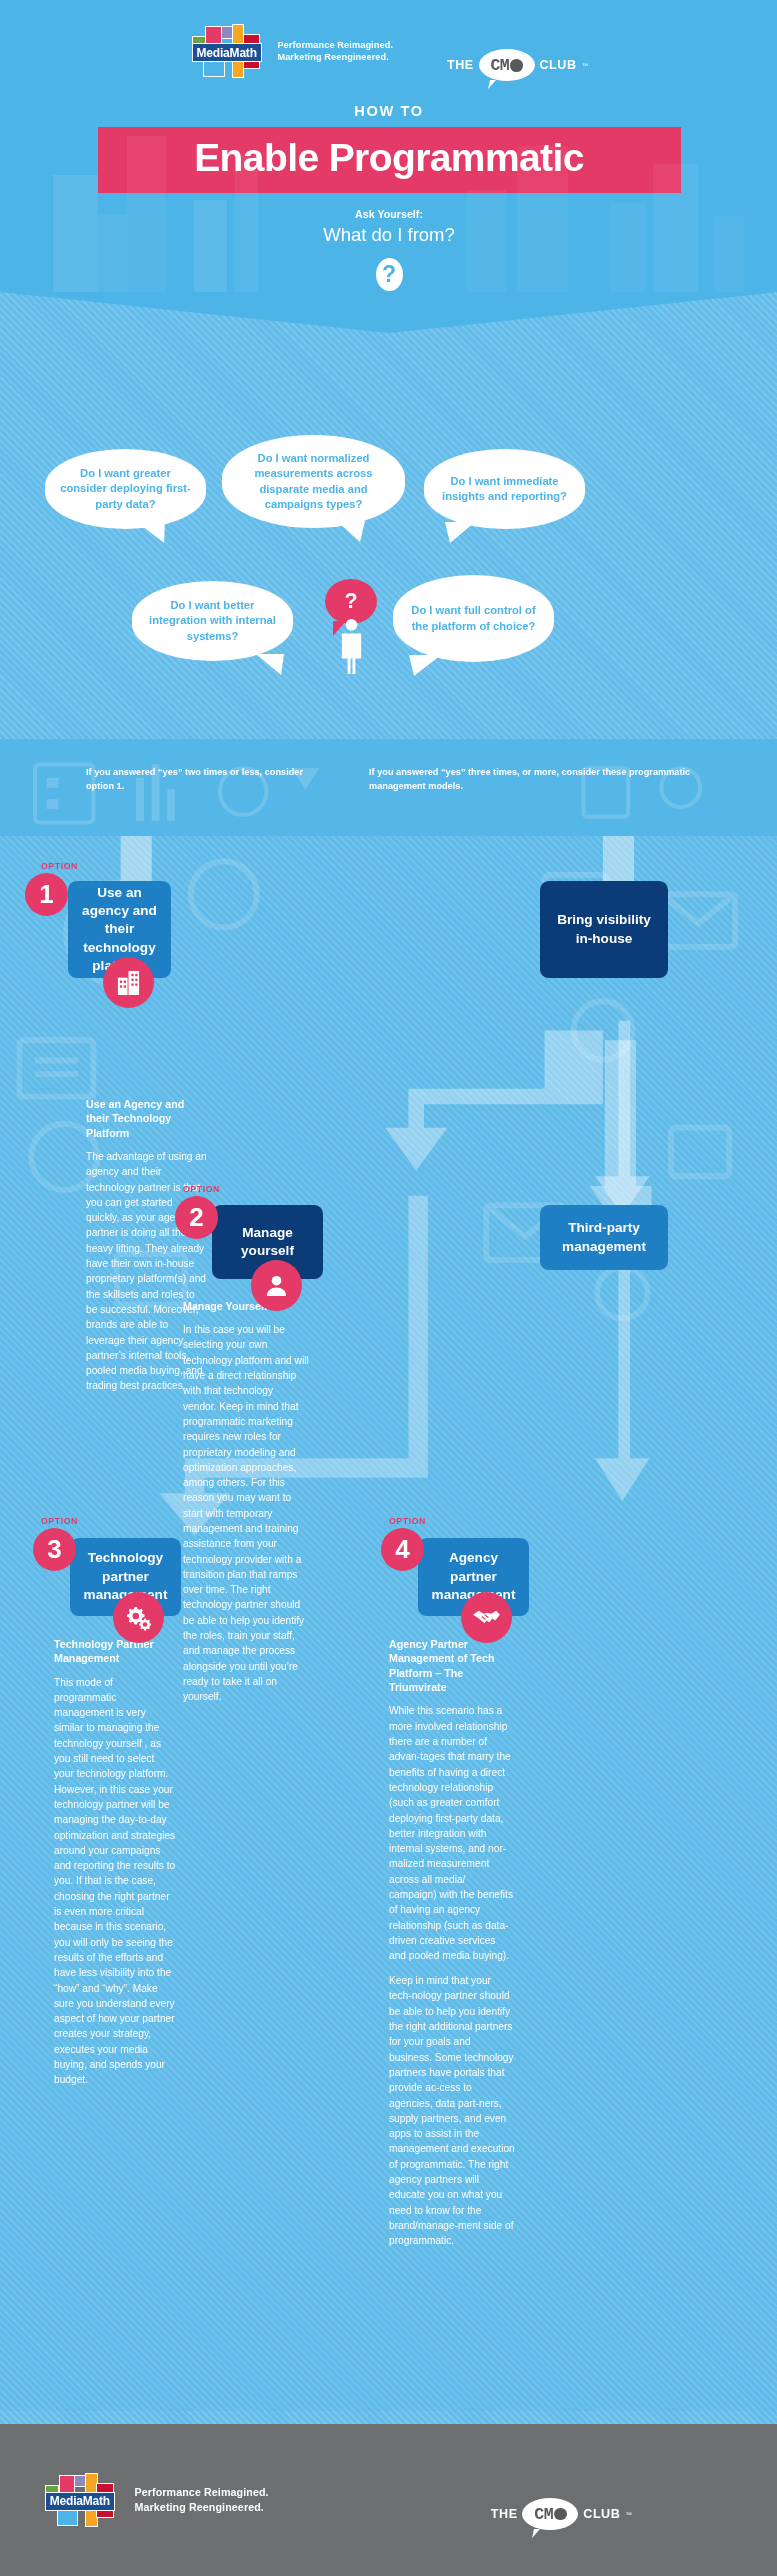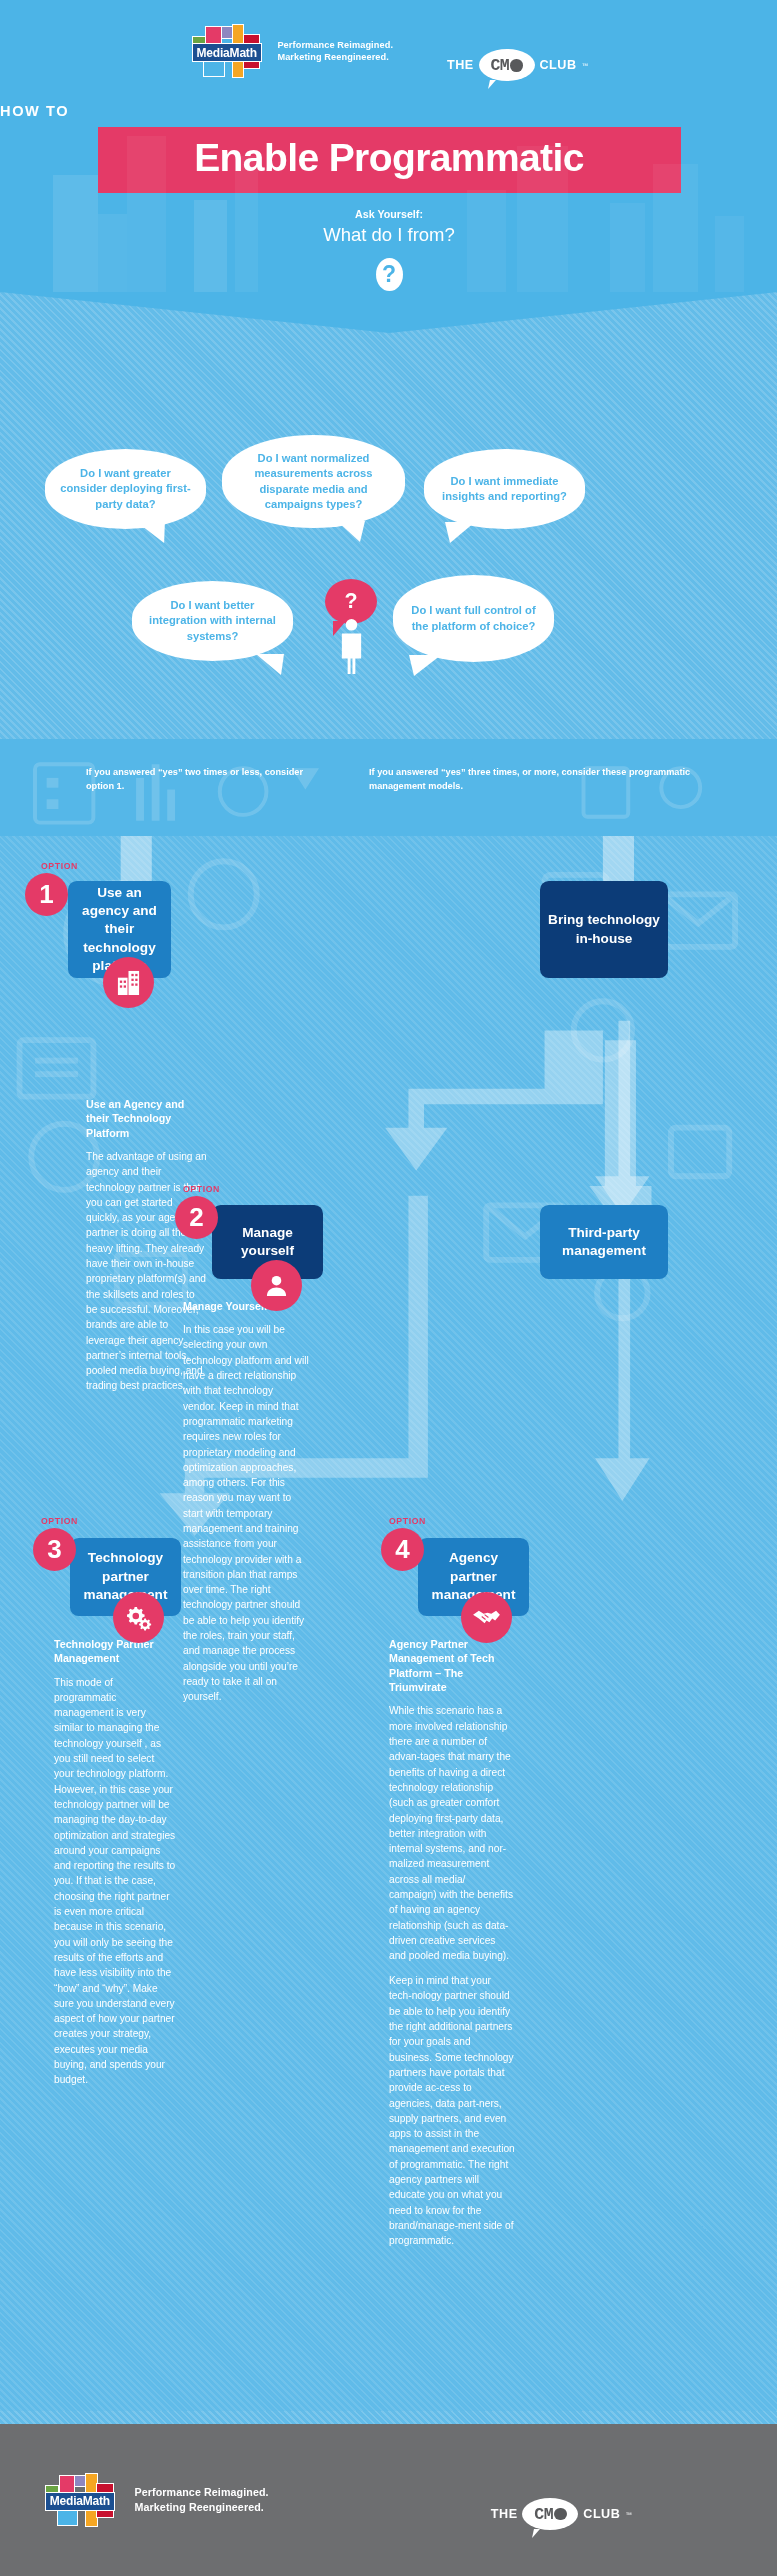--- a/index.html
+++ b/index.html
@@ -43,21 +43,21 @@
   .cmo-bubble::after {
     content:""; position:absolute; left:10.7px; bottom:-7.8px;
     border-left:6.8px solid #fff; border-bottom:9.7px solid transparent;
     transform:skewX(-12deg);
   }
   .cmo-o { display:inline-block; width:12.6px; height:12.6px; border-radius:50%;
            background:#58595b; margin-left:1px; }
   .cmo-club { font-size:12.6px; font-weight:bold; letter-spacing:0.5px; }
   .cmo-tm { font-size:6.8px; vertical-align:super; }
 
-  .howto { color:#fff; font-size:14.6px; font-weight:bold;
+  .howto { text-align:center; color:#fff; font-size:14.6px; font-weight:bold;
            letter-spacing:1.6px; margin-top:21.4px; }
   .title-band {
     margin:8.7px auto 0; width:583px; background:#e43a67;
     text-align:center; padding:8.7px 0 12.6px;
   }
   .title-band h1 { color:#fff; font-size:39px; font-weight:bold;
                    letter-spacing:-0.6px; }
   .ask { text-align:center; color:#fff; font-size:10.7px; font-weight:bold;
          margin-top:15.6px; }
   .want { text-align:center; color:#fff; font-size:18.5px; margin-top:3.9px;
@@ -326,41 +326,41 @@
         <rect x="16" y="4" width="2.4" height="2.4" fill="#e43a67"></rect>
         <rect x="20" y="4" width="2.4" height="2.4" fill="#e43a67"></rect>
         <rect x="16" y="9" width="2.4" height="2.4" fill="#e43a67"></rect>
         <rect x="20" y="9" width="2.4" height="2.4" fill="#e43a67"></rect>
         <rect x="16" y="14" width="2.4" height="2.4" fill="#e43a67"></rect>
         <rect x="20" y="14" width="2.4" height="2.4" fill="#e43a67"></rect>
       </svg>
     </div>
 
     <div class="opt-box box-dark" style="left:540px; top:45px; width:128px; height:97px;">
-      <span>Bring technology in-house</span>
+      <span>Bring visibility in-house</span>
     </div>
 
     <div class="col" style="left:86px; top:261px; width:121px;">
       <h3>Use an Agency and  their Technology Platform</h3>
       <p>The advantage of using an agency and their technology partner is that you can get started quickly, as your agency partner is doing all the heavy lifting. They already have their own in-house proprietary platform(s) and the skillsets and roles to be successful. Moreover, brands are able to leverage their agency partner’s internal tools, pooled media buying, and trading best practices.</p>
     </div>
 
     <div class="opt-label" style="left:183px; top:348px;">OPTION</div>
     <div class="opt-num" style="left:175px; top:360px;">2</div>
     <div class="opt-box box-dark" style="left:212px; top:369px; width:111px; height:74px;">
       <span>Manage yourself</span>
     </div>
     <div class="badge" style="left:251px; top:424px;">
       <svg width="23" height="23" viewBox="0 0 24 24">
         <circle cx="12" cy="7" r="5" fill="#fff"></circle>
         <path d="M2 23 c0-6 4.6-9 10-9 s10 3 10 9 z" fill="#fff"></path>
       </svg>
     </div>
 
-    <div class="opt-box box-mid" style="left:540px; top:369px; width:128px; height:74px;">
+    <div class="opt-box box-mid" style="left:540px; top:369px; width:128px; height:65px;">
       <span>Third-party management</span>
     </div>
 
     <div class="col" style="left:183px; top:463px; width:126px;">
       <h3>Manage Yourself</h3>
       <p>In this case you will be selecting your own technology platform and will have a direct relationship with that technology vendor. Keep in mind that programmatic marketing requires new roles for proprietary modeling and optimization approaches, among others. For this reason you may want to start with temporary management and training assistance from your technology provider with a transition plan that ramps over time. The right technology partner should be able to help you identify the roles, train your staff, and manage the process alongside you until you’re ready to take it all on yourself.</p>
     </div>
 
     <div class="opt-label" style="left:41px; top:680px;">OPTION</div>
     <div class="opt-num" style="left:33px; top:692px;">3</div>

